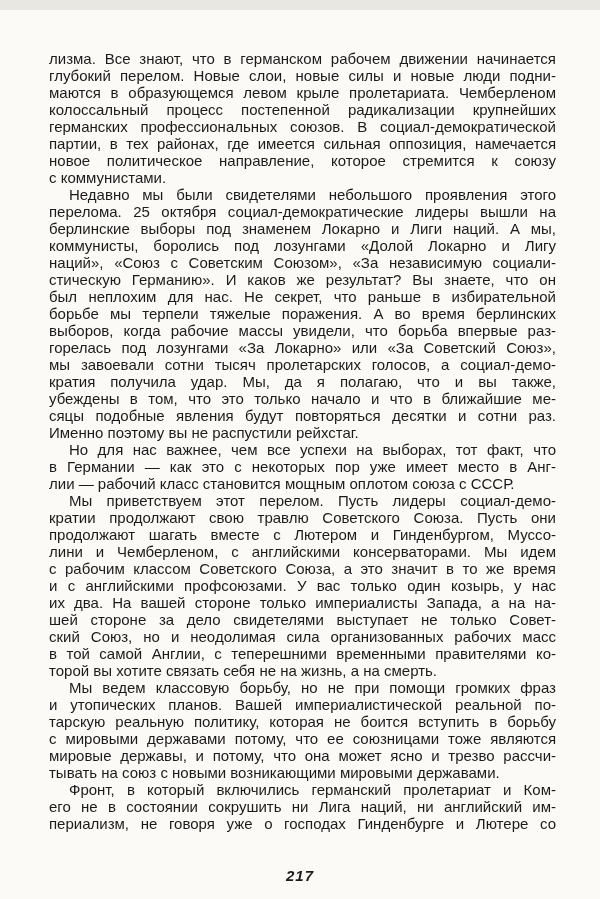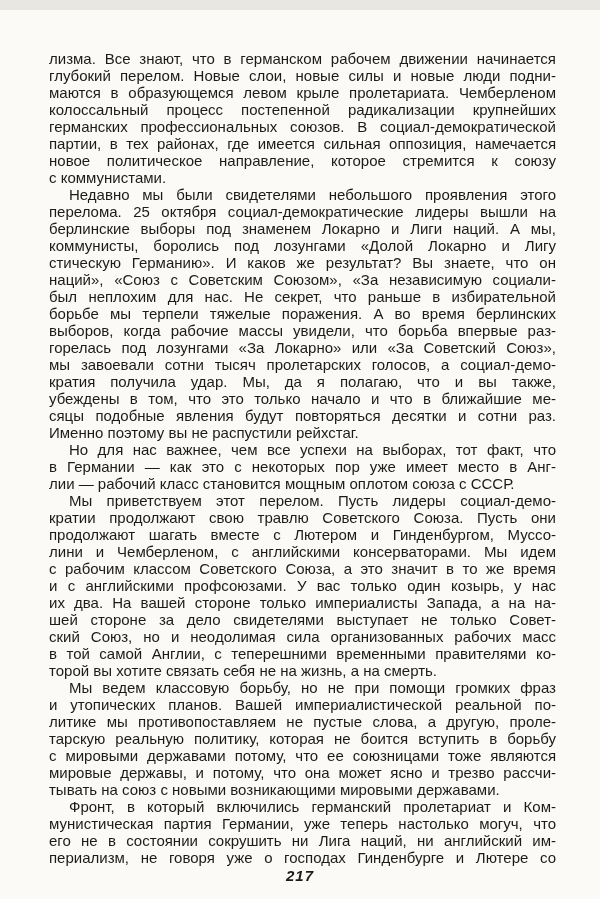--- a/index.html
+++ b/index.html
@@ -60,22 +60,22 @@
         <div class="line">германских профессиональных союзов. В социал-демократической</div>
         <div class="line">партии, в тех районах, где имеется сильная оппозиция, намечается</div>
         <div class="line">новое политическое направление, которое стремится к союзу</div>
         <div class="line para-end">с коммунистами.</div>
       </div>
       <div class="paragraph">
         <div class="line indent">Недавно мы были свидетелями небольшого проявления этого</div>
         <div class="line">перелома. 25 октября социал-демократические лидеры вышли на</div>
         <div class="line">берлинские выборы под знаменем Локарно и Лиги наций. А мы,</div>
         <div class="line">коммунисты, боролись под лозунгами «Долой Локарно и Лигу</div>
+        <div class="line">наций», «Союз с Советским Союзом», «За независимую социали-</div>
         <div class="line">стическую Германию». И каков же результат? Вы знаете, что он</div>
-        <div class="line">наций», «Союз с Советским Союзом», «За независимую социали-</div>
         <div class="line">был неплохим для нас. Не секрет, что раньше в избирательной</div>
         <div class="line">борьбе мы терпели тяжелые поражения. А во время берлинских</div>
         <div class="line">выборов, когда рабочие массы увидели, что борьба впервые раз-</div>
         <div class="line">горелась под лозунгами «За Локарно» или «За Советский Союз»,</div>
         <div class="line">мы завоевали сотни тысяч пролетарских голосов, а социал-демо-</div>
         <div class="line">кратия получила удар. Мы, да я полагаю, что и вы также,</div>
         <div class="line">убеждены в том, что это только начало и что в ближайшие ме-</div>
         <div class="line">сяцы подобные явления будут повторяться десятки и сотни раз.</div>
         <div class="line para-end">Именно поэтому вы не распустили рейхстаг.</div>
       </div>
@@ -93,27 +93,25 @@
         <div class="line">и с английскими профсоюзами. У вас только один козырь, у нас</div>
         <div class="line">их два. На вашей стороне только империалисты Запада, а на на-</div>
         <div class="line">шей стороне за дело свидетелями выступает не только Совет-</div>
         <div class="line">ский Союз, но и неодолимая сила организованных рабочих масс</div>
         <div class="line">в той самой Англии, с теперешними временными правителями ко-</div>
         <div class="line para-end">торой вы хотите связать себя не на жизнь, а на смерть.</div>
       </div>
       <div class="paragraph">
         <div class="line indent">Мы ведем классовую борьбу, но не при помощи громких фраз</div>
         <div class="line">и утопических планов. Вашей империалистической реальной по-</div>
-        <div class="line">литике мы противопоставляем не пустые слова, а другую, проле-</div>
         <div class="line">тарскую реальную политику, которая не боится вступить в борьбу</div>
         <div class="line">с мировыми державами потому, что ее союзницами тоже являются</div>
         <div class="line">мировые державы, и потому, что она может ясно и трезво рассчи-</div>
         <div class="line para-end">тывать на союз с новыми возникающими мировыми державами.</div>
       </div>
       <div class="paragraph">
         <div class="line indent">Фронт, в который включились германский пролетариат и Ком-</div>
-        <div class="line">мунистическая партия Германии, уже теперь настолько могуч, что</div>
         <div class="line">его не в состоянии сокрушить ни Лига наций, ни английский им-</div>
         <div class="line">периализм, не говоря уже о господах Гинденбурге и Лютере со</div>
       </div>
     </div>
   <div class="page-number">217</div>
 </div>
 
 </body></html>

